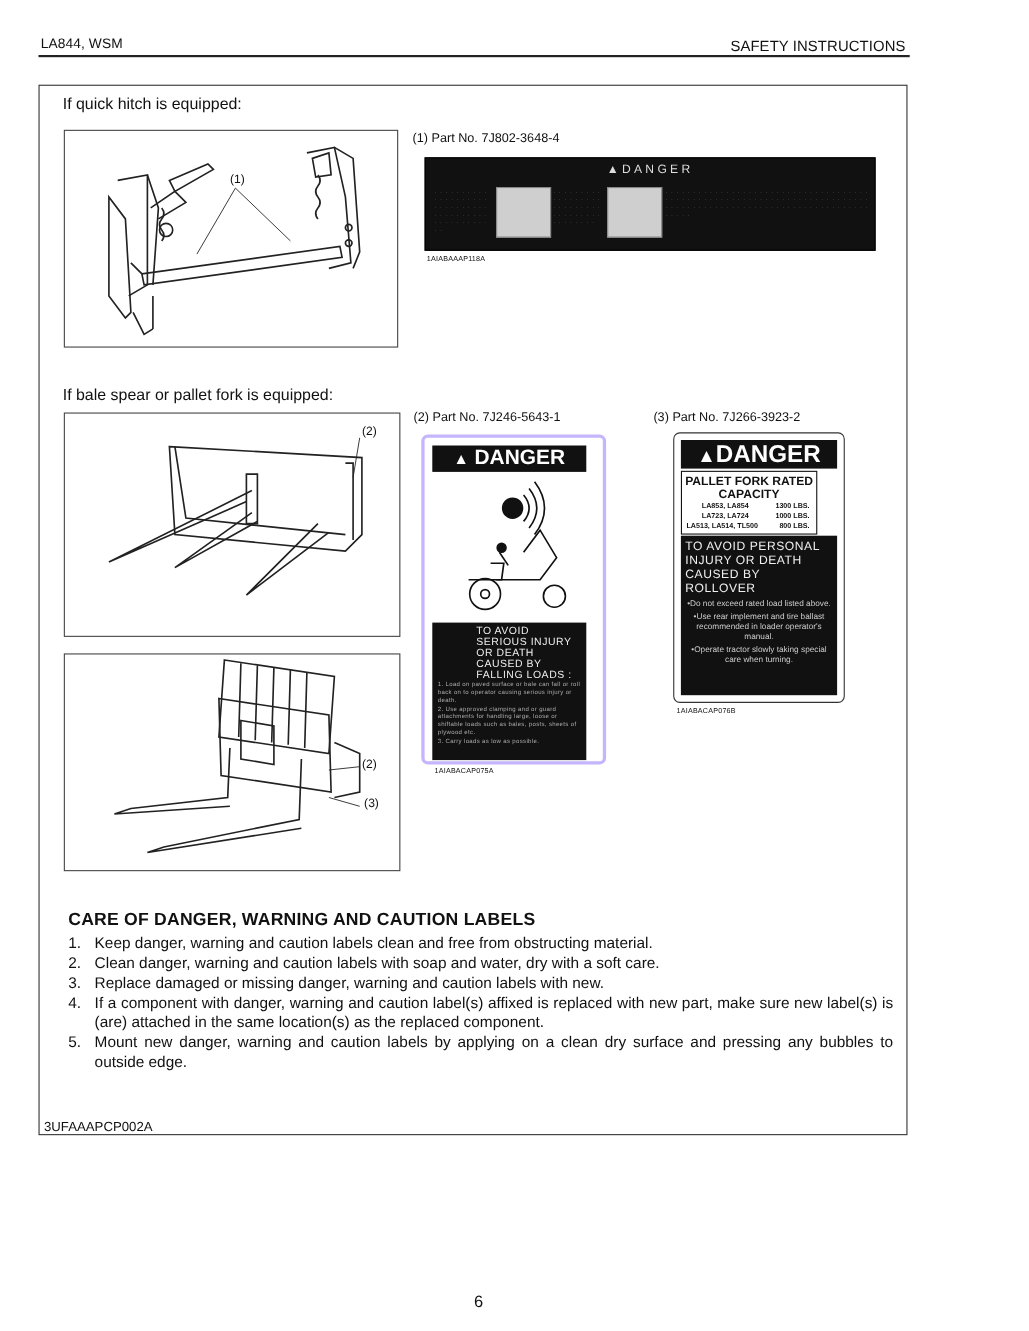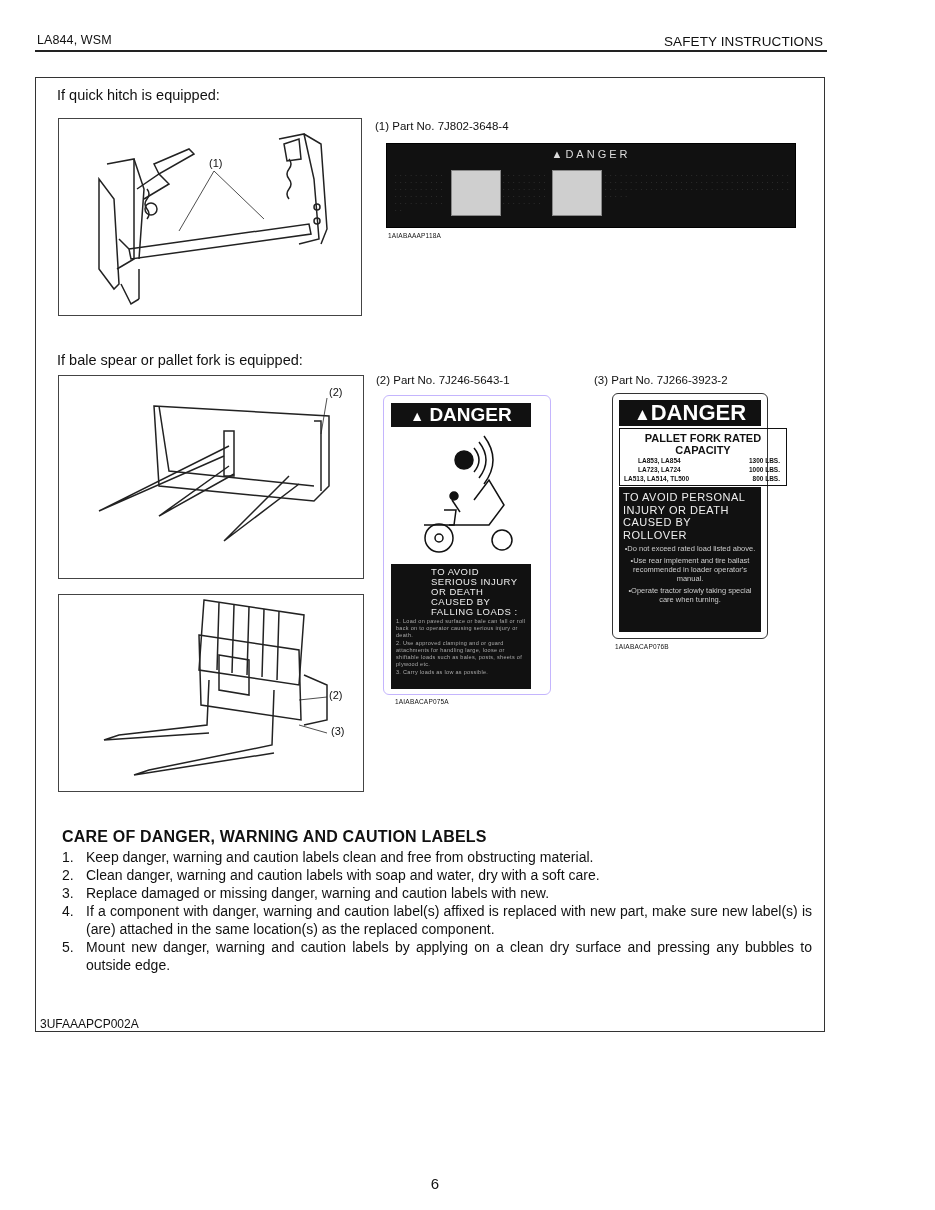--- a/index.html
+++ b/index.html
@@ -11,29 +11,29 @@
     .sectlbl { font-size:14.5px; }
     .imgbox { position:absolute; border:1px solid #444; background:#fff; box-sizing:border-box; }
     .cap { font-size:11.5px; }
     .tiny { font-size:6.5px; letter-spacing:0.2px; }
     
     .lbl1 { position:absolute; left:386px; top:143px; width:410px; height:85px; background:#111; border:1px solid #000; box-sizing:border-box; }
     .lbl1 .title { position:absolute; left:0; right:0; top:4px; text-align:center; color:#ddd; font-size:11px; letter-spacing:3px; }
     .lbl1 .pic { position:absolute; background:#cfcfcf; border:1px solid #888; }
     .lbl1 .txt { position:absolute; color:#777; font-size:5px; line-height:7px; letter-spacing:1px; }
     
-    .lbl2 { position:absolute; left:383px; top:395px; width:168px; height:300px; border:1px solid #c4b5fd; border-radius:6px; box-sizing:border-box; background:#fff; }
+    .lbl2 { position:absolute; left:383px; top:395px; width:168px; height:300px; border:3px solid #c4b5fd; border-radius:6px; box-sizing:border-box; background:#fff; }
     .lbl2 .head { position:absolute; left:7px; top:7px; width:140px; height:24px; background:#111; color:#fff; font-weight:bold; font-size:19px; line-height:24px; text-align:center; }
     .lbl2 .body { position:absolute; left:7px; top:168px; width:140px; height:125px; background:#111; }
     .lbl2 .bt { color:#eee; font-size:9.5px; line-height:10px; padding:3px 4px 0 5px; letter-spacing:0.5px;margin-left:35px; }
     .lbl2 .li { color:#aaa; font-size:5.5px; line-height:7px; padding:1px 4px 0 5px; letter-spacing:0.3px; }
     
     .lbl3 { position:absolute; left:612px; top:393px; width:156px; height:246px; border:1px solid #333; border-radius:6px; box-sizing:border-box; background:#fff; }
     .lbl3 .head { position:absolute; left:6px; top:6px; width:142px; height:26px; background:#111; color:#fff; font-weight:bold; font-size:22px; line-height:26px; text-align:center; }
-    .lbl3 .rate { position:absolute; left:6px; top:34px; width:168px; height:58px; border:1px solid #111; box-sizing:border-box; text-align:center; }
+    .lbl3 .rate { position:absolute; left:6px; top:34px; width:124px; height:58px; border:1px solid #111; box-sizing:border-box; text-align:center; }
     .lbl3 .rate .rt { font-size:11px; font-weight:bold; line-height:12px; margin-top:3px; }
     .lbl3 .rate .row { font-size:6.5px; font-weight:bold; line-height:9px; display:flex; justify-content:space-between; padding:0 6px 0 18px; }
     .lbl3 .body { position:absolute; left:6px; top:93px; width:142px; height:145px; background:#111; }
     .lbl3 .bt { color:#eee; font-size:11px; line-height:12.5px; padding:4px 4px 0 4px; letter-spacing:0.5px; }
     .lbl3 .li { color:#ccc; font-size:7.5px; line-height:9px; padding:3px 4px 0 4px;text-align:center; }
     .care-title { position:absolute; left:62px; top:828px; font-weight:bold; font-size:16px; letter-spacing:0.2px; }
     .care-list { position:absolute; left:62px; top:848px; width:750px; font-size:14px; line-height:18px; margin:0; padding:0; list-style:none; }
     .care-list li { display:flex; }
     .care-list .n { width:24px; flex:none; }
     .care-list .t { flex:1; text-align:justify; }

